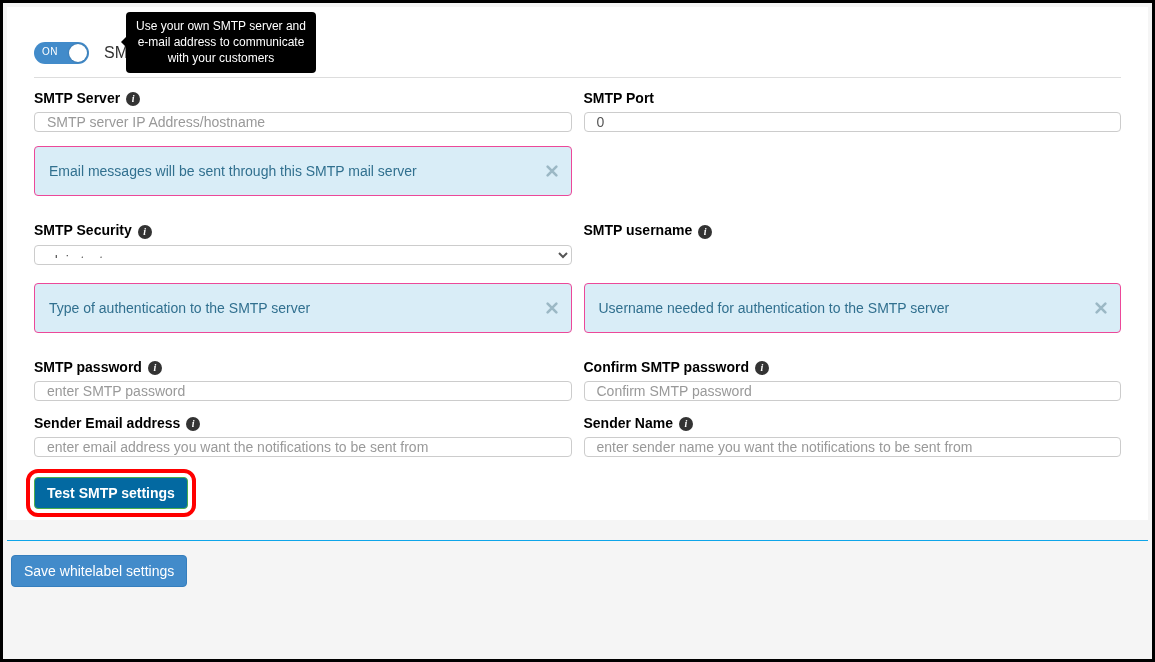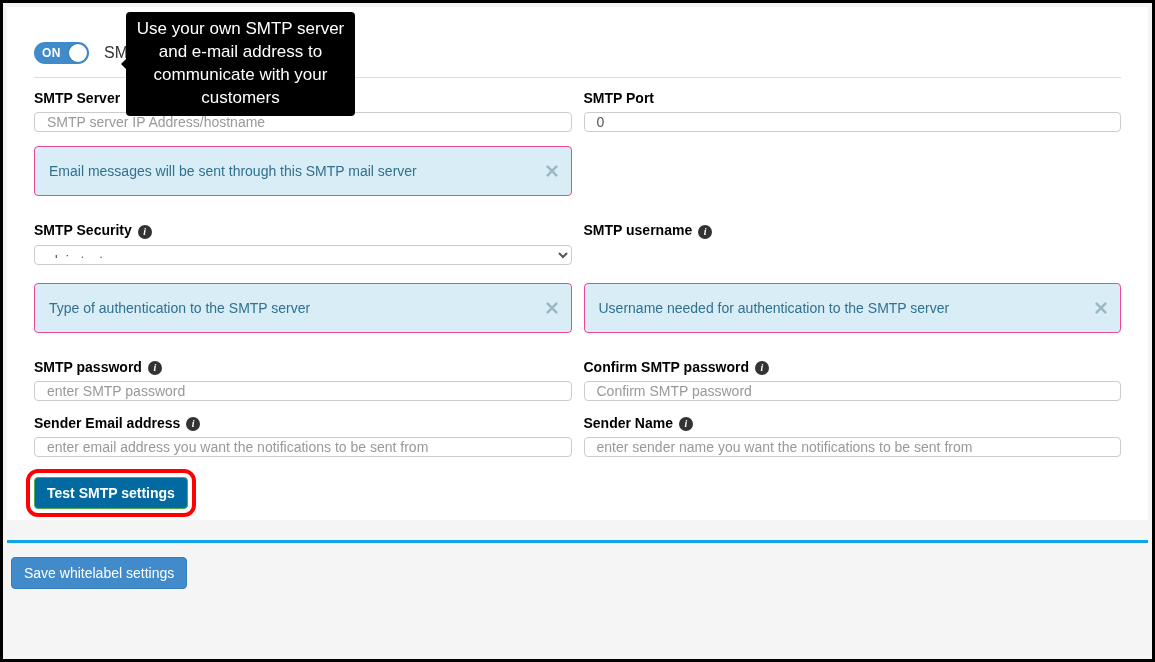--- a/index.html
+++ b/index.html
@@ -2,43 +2,43 @@
 <html><head>
 <meta charset="utf-8">
 <style>
   * { box-sizing: border-box; }
   html, body { margin:0; padding:0; font-family: "Helvetica Neue", Helvetica, Arial, sans-serif; font-size:14px; color:#333; background:#fff;}
   .frame { width:1155px; height:662px; border:3px solid #000; position:relative; }
   .inner { position:absolute; inset:0; background:#f5f5f5; padding:4px 4px 4px 4px; }
   .panel { background:#fff; border:1px solid transparent;}
   .header-row { position:relative; height:70px; border-bottom:1px solid #ddd; margin:0 26px 0 26px; }
   .toggle { position:absolute; left:0; top:34px; width:55px; height:22px; border-radius:11px; background:#428bca; cursor:pointer; }
-  .toggle .on-label { position:absolute; left:8px; top:4px; font-size:12px; font-weight:bold; color:#fff; letter-spacing:.5px;}
+  .toggle .on-label { position:absolute; left:8px; top:4px; font-size:10px; font-weight:normal; color:#fff; letter-spacing:.5px;}
   .toggle .knob { position:absolute; right:2px; top:2px; width:18px; height:18px; border-radius:50%; background:#fff; box-shadow:0 0 2px rgba(0,0,0,.3);}
   .section-title { position:absolute; left:70px; top:36px; font-size:16px; font-weight:400; color:#333;}
-  .tooltip { position:absolute; left:92px; top:4px; width:229px; background:#000; color:#fff; font-size:17px; text-align:center; padding:6px 8px; border-radius:4px; line-height:1.35; z-index:5;}
+  .tooltip { position:absolute; left:92px; top:4px; width:190px; background:#000; color:#fff; font-size:12px; text-align:center; padding:6px 8px; border-radius:4px; line-height:1.35; z-index:5;}
   .tooltip::after { content:""; position:absolute; left:-10px; top:50%; margin-top:-5px; border:5px solid transparent; border-right-color:#000;}
   .form-area { padding:12px 26px 4px 26px; }
   .row { display:flex; gap:12px; }
   .col { flex:1 1 0; }
   .form-group { margin-bottom:14px; }
   .form-label { font-weight:bold; font-size:14px; color:#000; display:block; margin-bottom:6px;}
   .info-icon { display:inline-block; width:14px; height:14px; border-radius:50%; background:#333; color:#fff; font-size:10px; font-weight:bold; text-align:center; line-height:14px; font-family:Georgia,serif; font-style:italic; vertical-align:middle; margin-left:2px; cursor:help;}
   .form-control { width:100%; height:20px; border:1px solid #ccc; border-radius:4px; padding:6px 12px; font-size:14px; color:#555; background:#fff; }
   .form-control::placeholder { color:#999; }
   select.form-control { padding:6px 8px; }
   .alert { background:#d9edf7; border:1px solid #ec4899; color:#31708f; padding:14px 40px 14px 14px; border-radius:4px; position:relative; font-size:14px; margin-bottom:14px;}
   .alert .close-x { position:absolute; right:12px; top:50%; transform:translateY(-50%); color:#9bb8c5; cursor:pointer; }
   .alert-row .col .alert { min-height:50px; display:flex; align-items:center;}
   .btn { display:inline-block; border-radius:4px; padding:7px 12px; font-size:14px; cursor:pointer; border:1px solid transparent; color:#fff;}
   .btn-success { background:#0369a1; border-color:#4cae4c;font-weight:bold;}
   .btn-primary { background:#428bca; border-color:#357ebd;}
   .highlight-ring { position:absolute; border:4px solid #ff0000; border-radius:12px; pointer-events:none;}
   .test-wrap { position:relative; display:inline-block; padding:6px;}
-  .footer { border-top:3px solid #0ea5e9; margin:20px 0 0 0; padding:14px 4px 4px 4px;}
+  .footer { border-top:1px solid #0ea5e9; margin:20px 0 0 0; padding:14px 4px 4px 4px;}
   svg.x-icon { width:14px; height:14px; display:block;}
 </style>
 </head>
 <body>
 
 <div class="frame">
   <div class="inner">
     <div class="panel">
 
       <div class="header-row">

